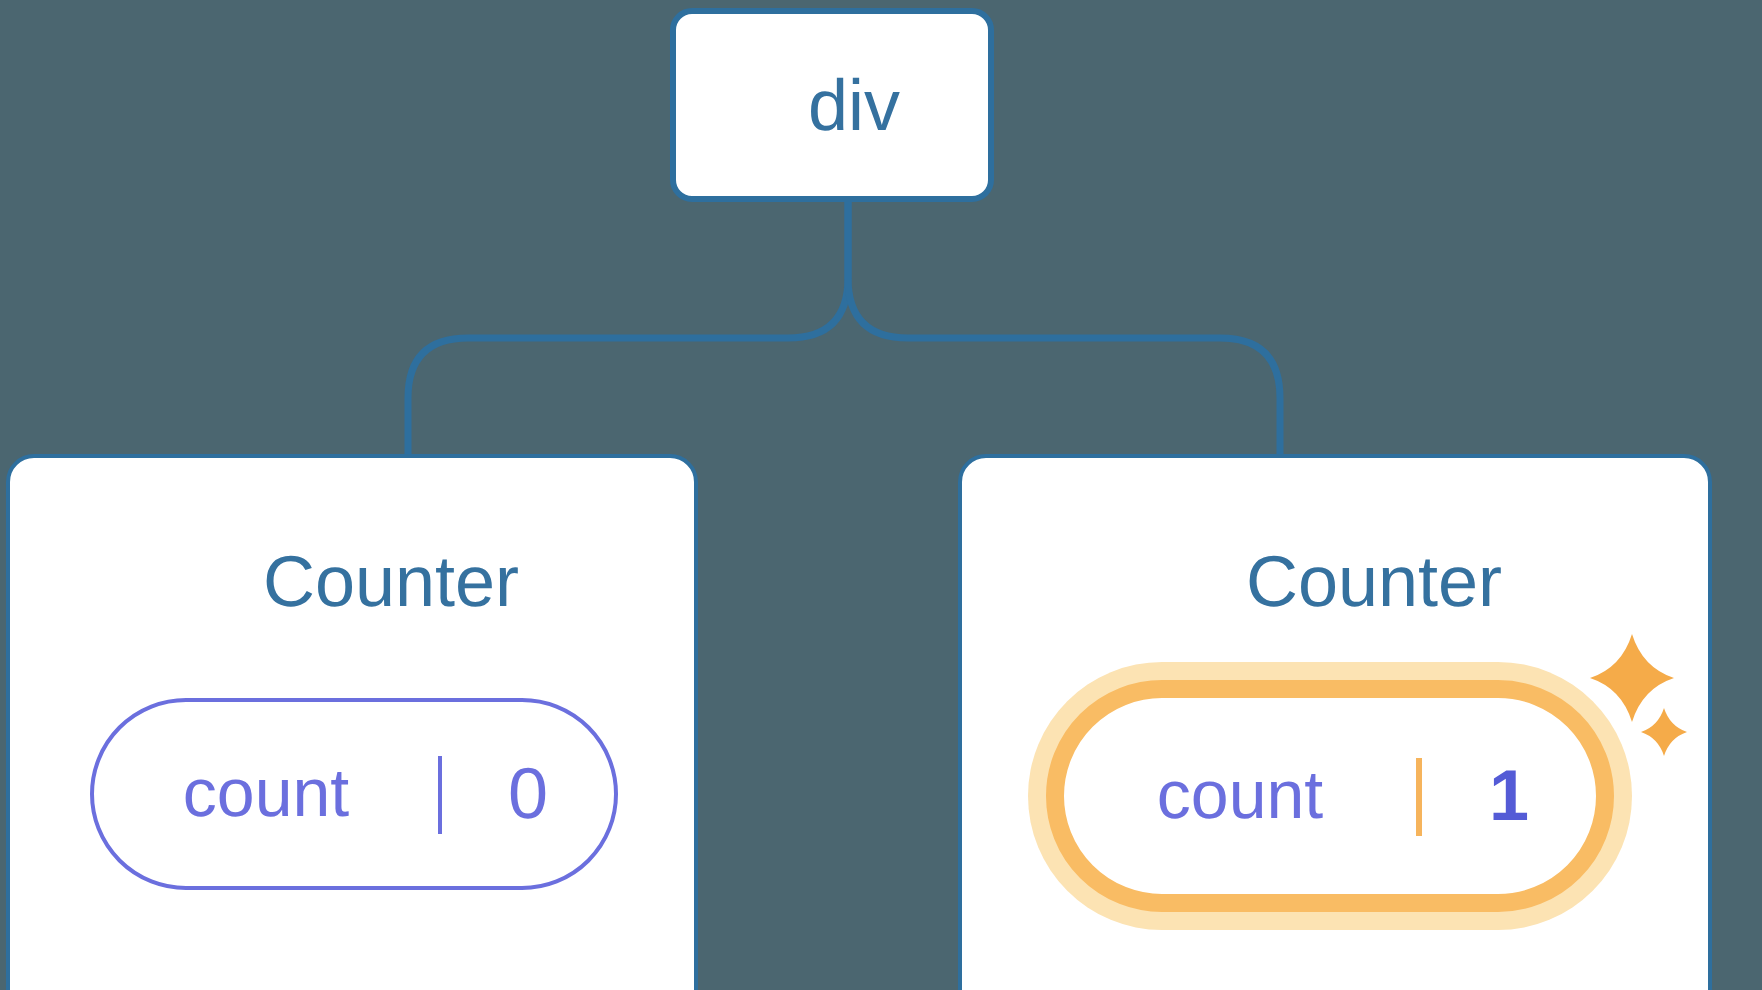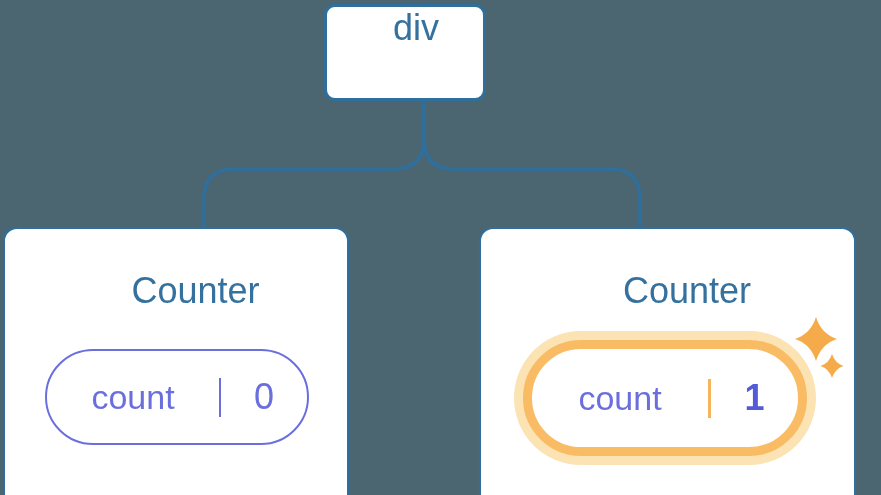--- a/index.html
+++ b/index.html
@@ -32,28 +32,28 @@
     left:0;top:0;
     width:881px;height:495px;
   }
   .connectors path{
     fill:none;
     stroke:var(--connector);
     stroke-width:3.5;
   }
   .node-root{
     position:absolute;
-    left:324px;top:4px;
+    left:335px;top:4px;
     width:162px;height:97px;
     box-sizing:border-box;
     background:var(--card-bg);
     border:3px solid var(--node-border);
     border-radius:11px;
     display:flex;
-    align-items:flex-start;
+    align-items:center;
     justify-content:center;
     padding-left:22px;
   }
   .node-label{
     font-size:36px;
     font-weight:500;
     color:var(--node-text);
   }
   .card{
     position:absolute;

